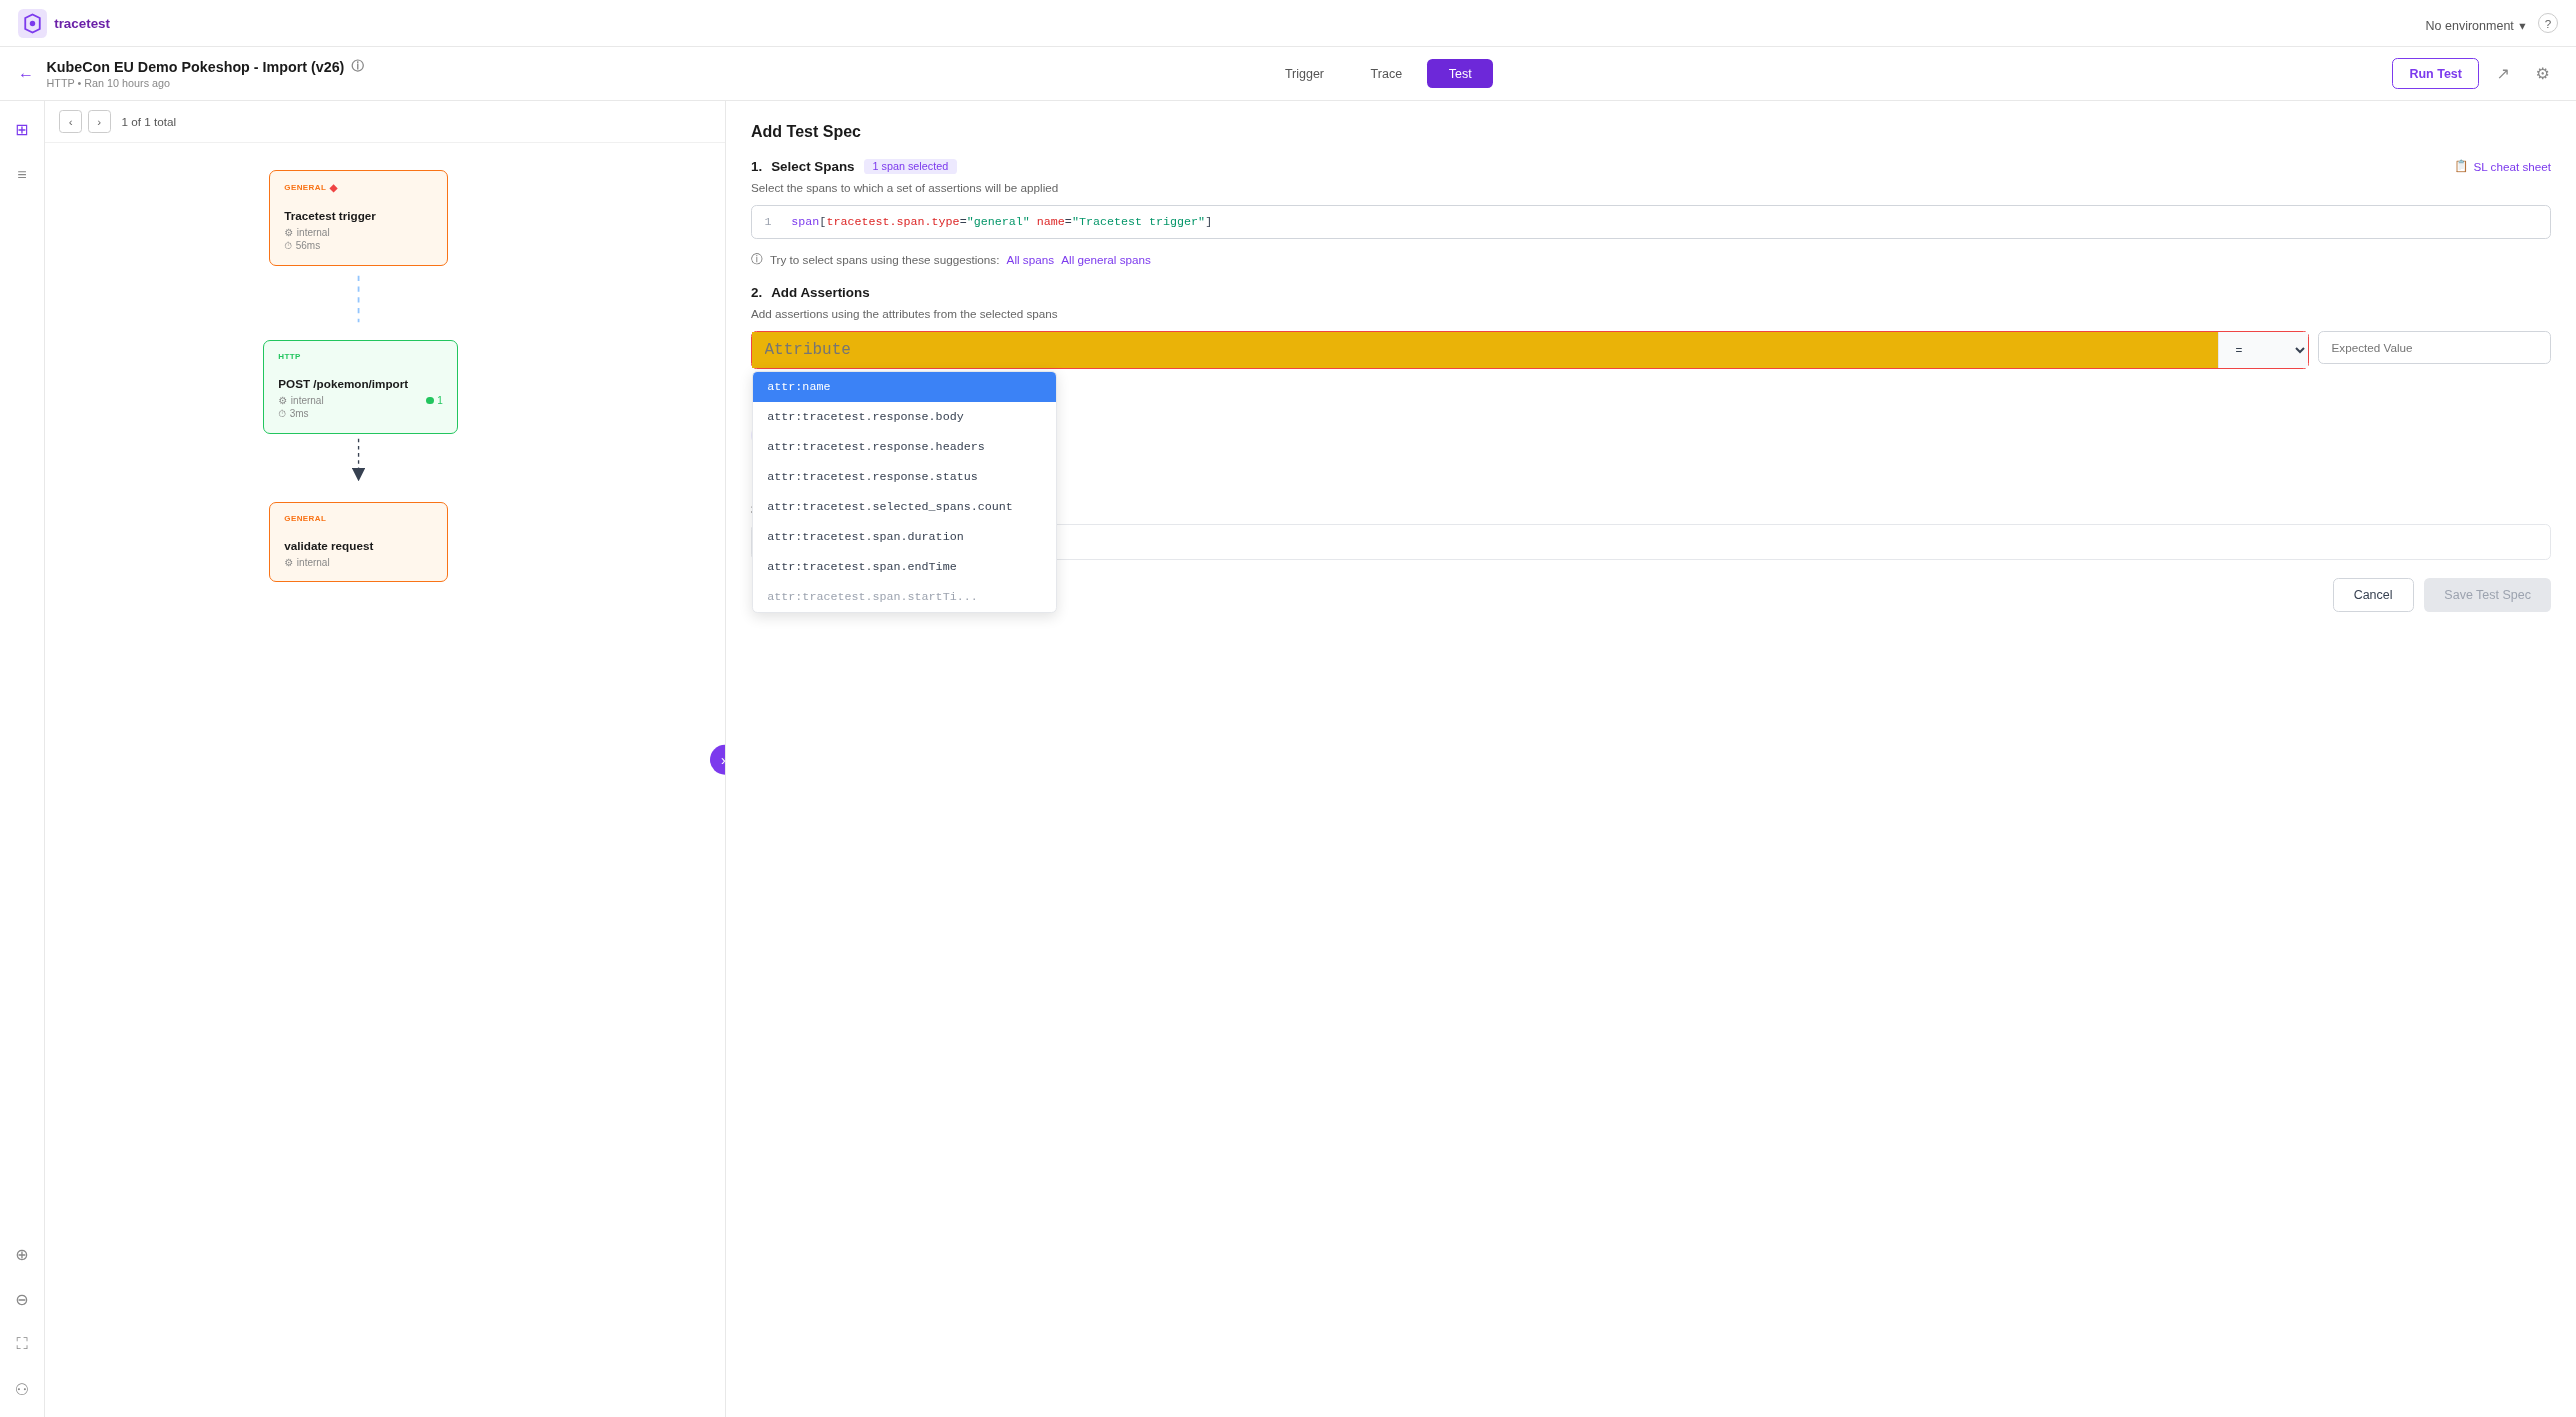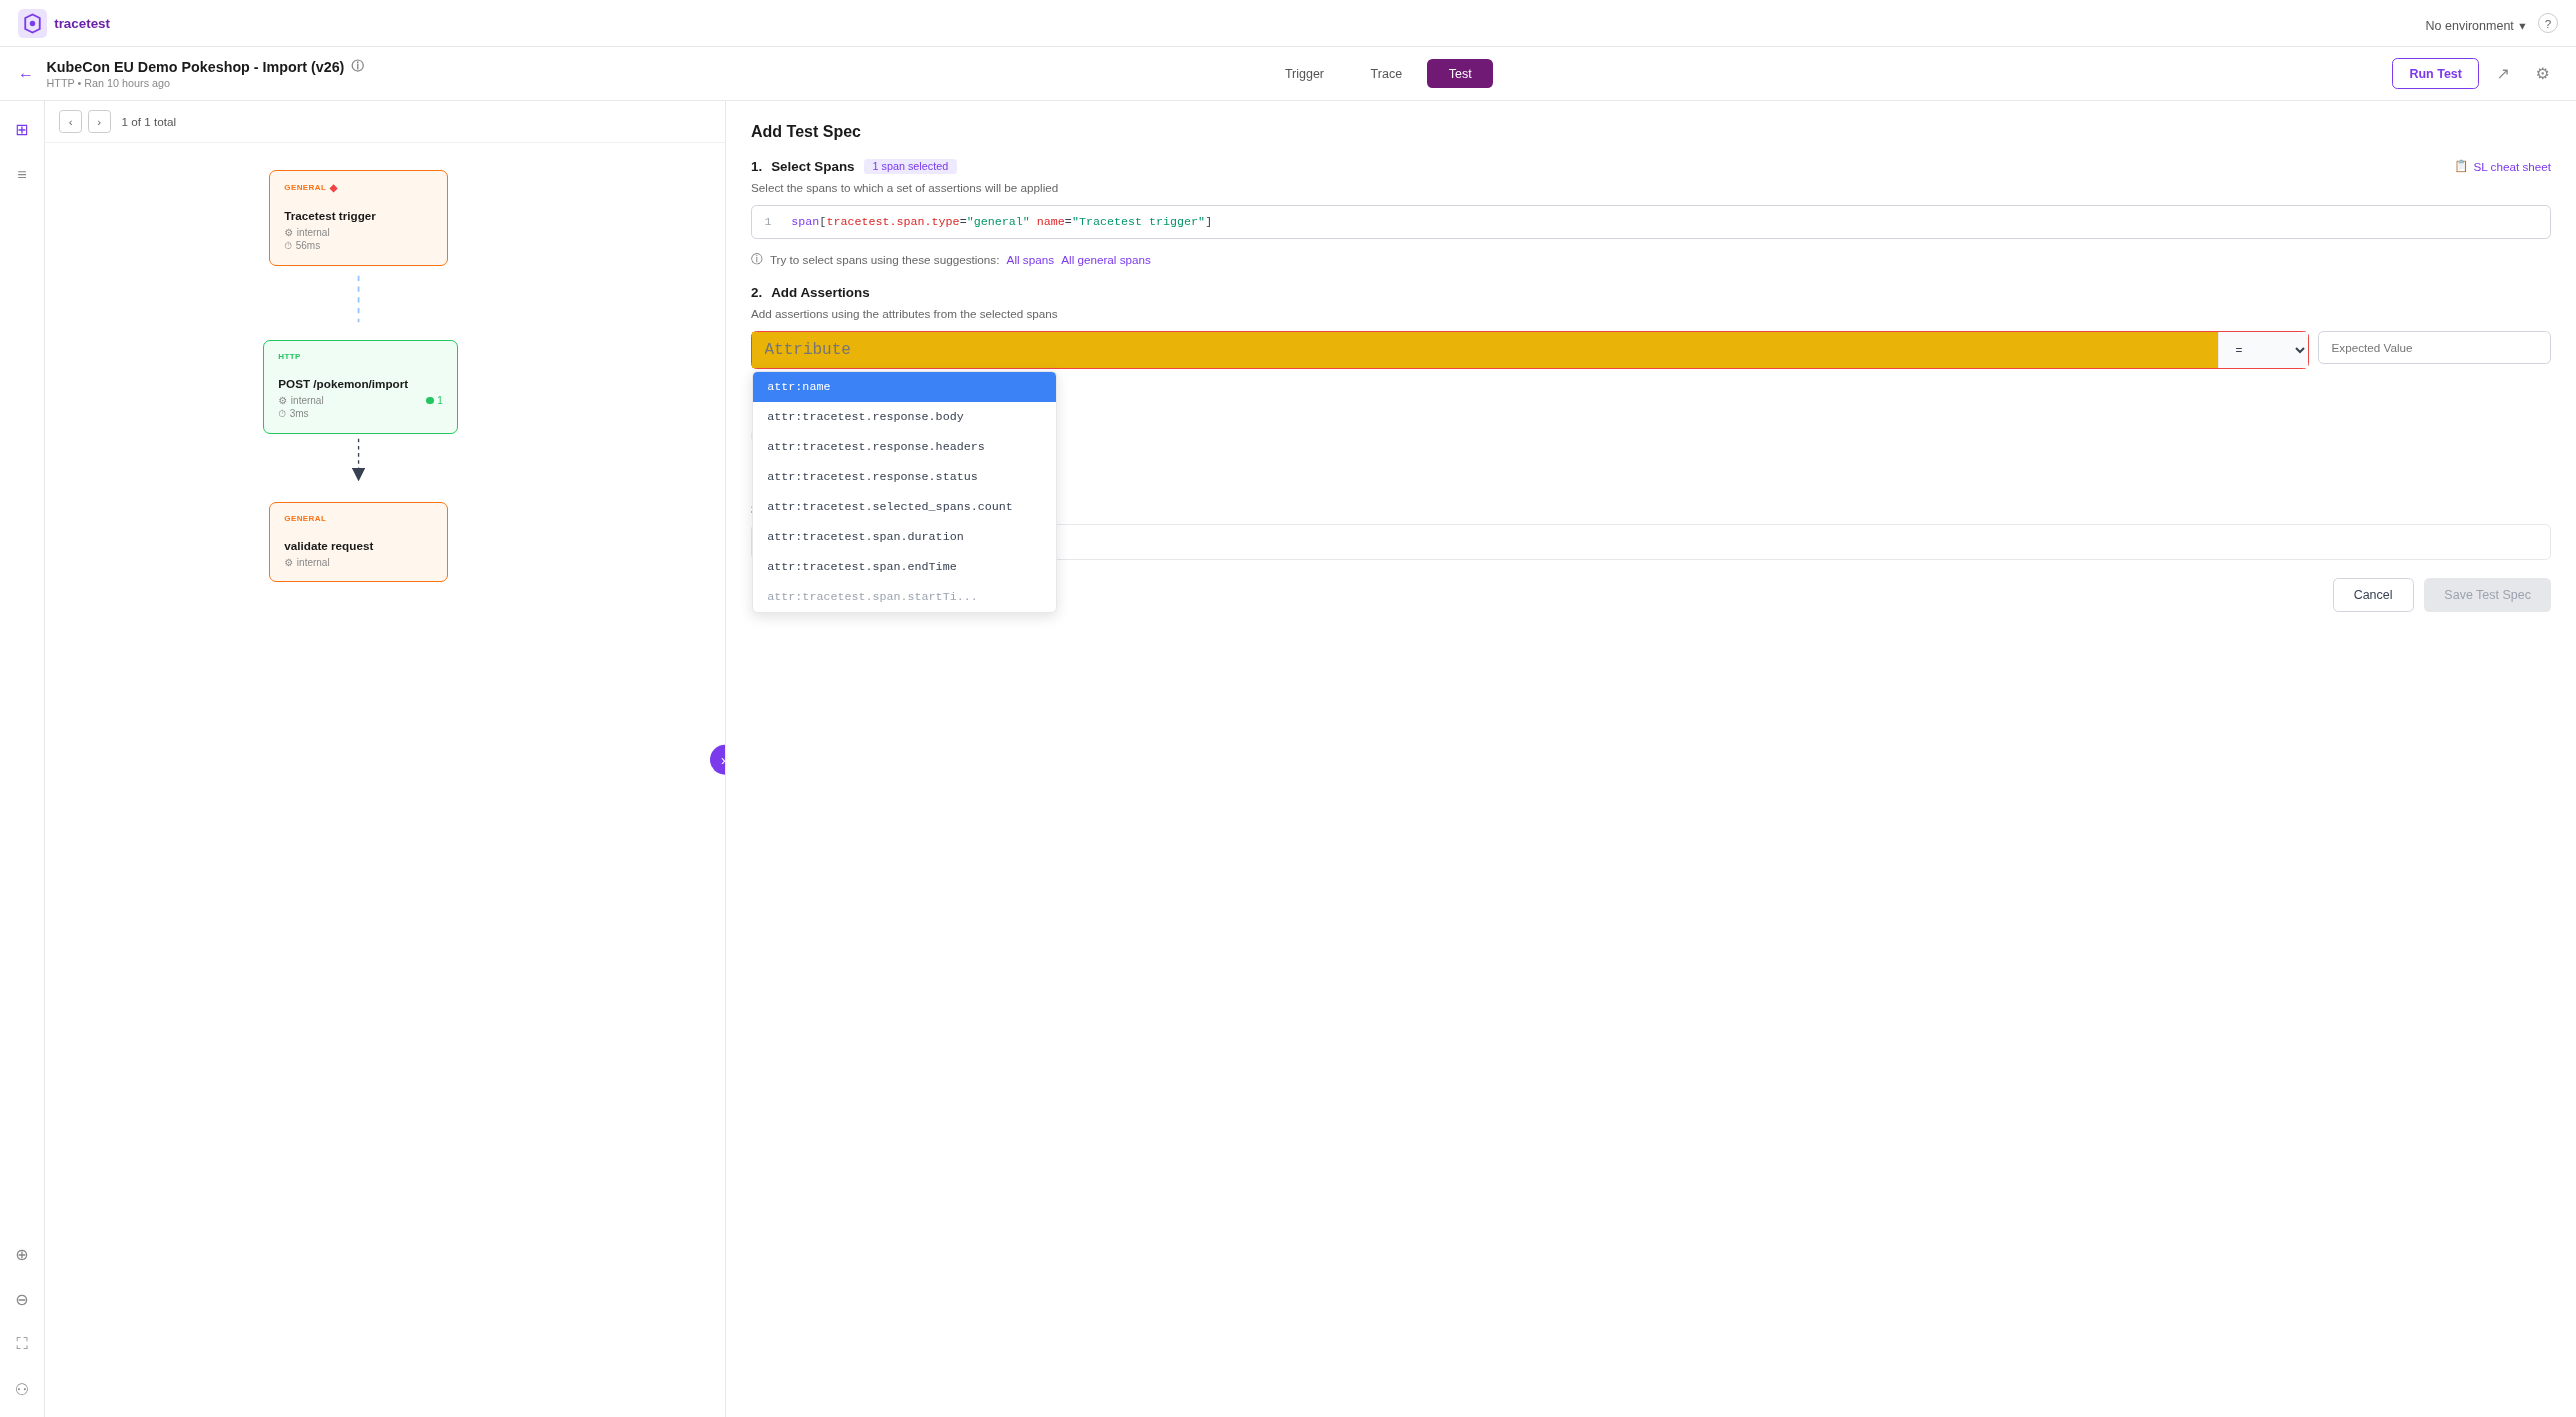--- a/index.html
+++ b/index.html
@@ -117,21 +117,21 @@
       padding: 7.2px 21.5px;
       border-radius: 5.4px;
       border: none;
       cursor: pointer;
       font-size: 12.5px;
       font-weight: 500;
       background: transparent;
       color: #555;
     }
     .tab-btn.active {
-      background: #701a75;
+      background: #6d28d9;
       color: #fff;
       text-align: center;
     }
 
     .sub-header-right {
       display: flex;
       align-items: center;
       gap: 9px;
     }
     .run-test-btn {

